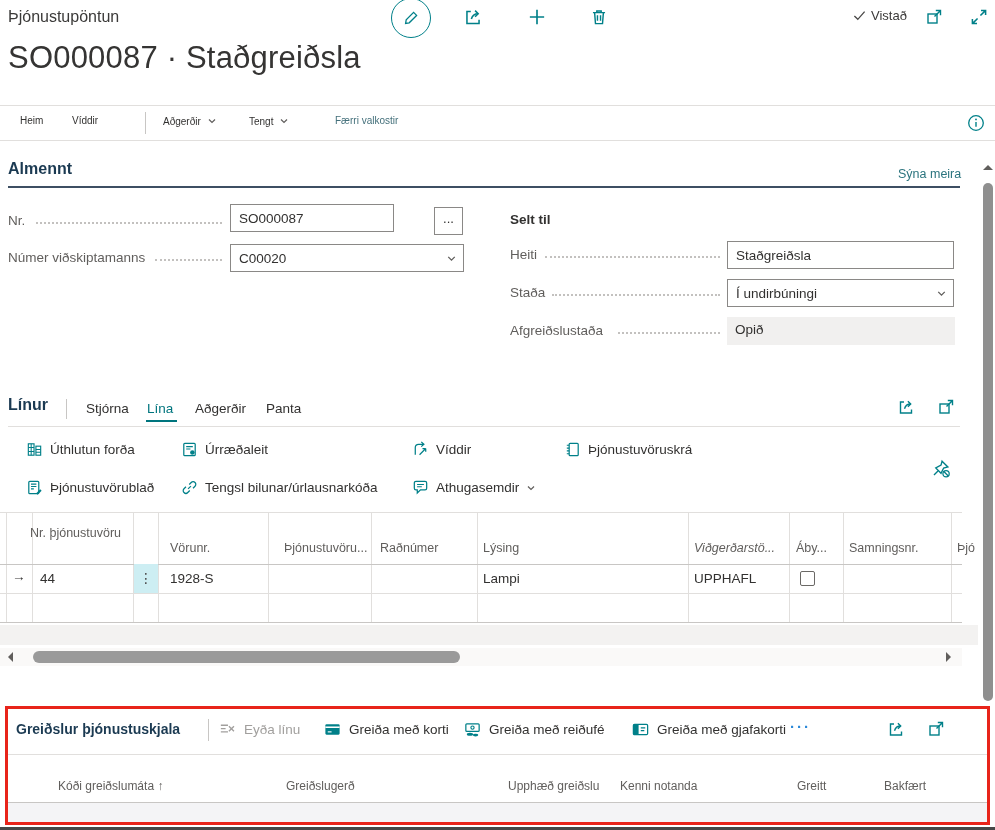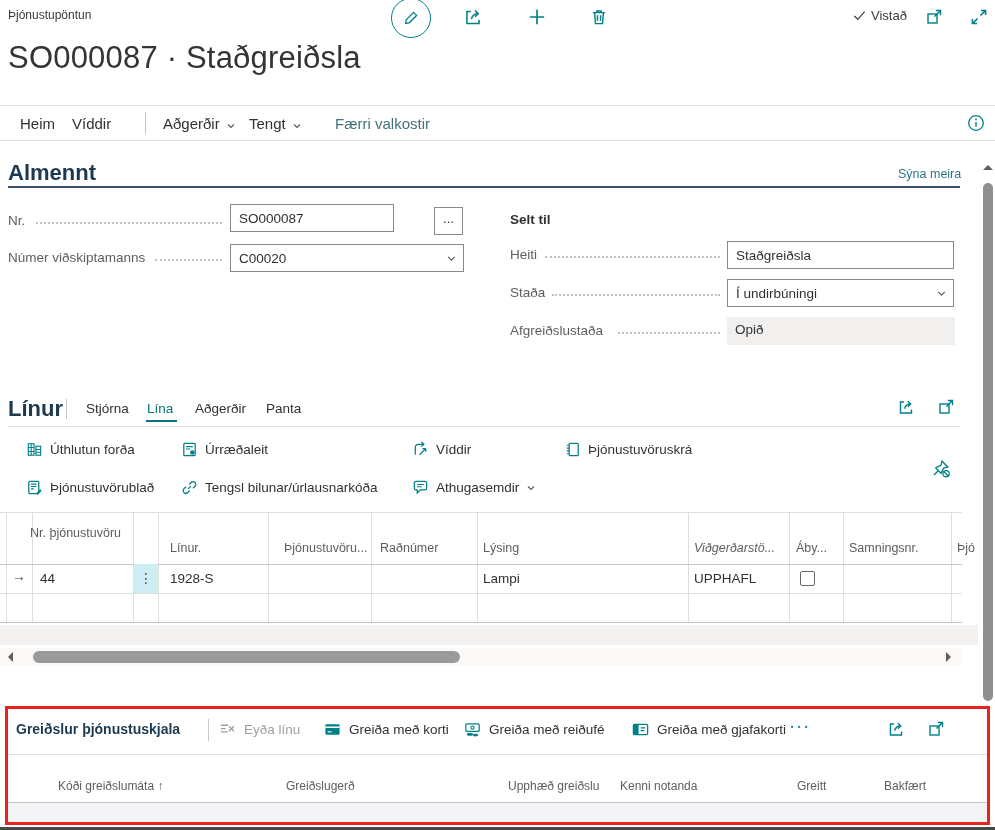--- a/index.html
+++ b/index.html
@@ -1,23 +1,23 @@
 <!DOCTYPE html>
 <html><head>
 <meta charset="utf-8">
 <style>
   html,body{margin:0;padding:0;background:#fff;}
   body{font-family:"Liberation Sans","DejaVu Sans",sans-serif;color:#323130;}
   #app{position:relative;width:995px;height:830px;background:#fff;overflow:hidden;}
   .abs{position:absolute;}
-  .cap{font-size:12px;color:#3b3a39;}
+  .cap{font-size:16px;color:#3b3a39;}
   .title{font-size:31px;font-weight:300;color:#353433;letter-spacing:.2px;}
-  .ribbon-item{font-size:15px;color:#323130;display:flex;align-items:flex-end;gap:5px;cursor:pointer;}
+  .ribbon-item{font-size:10px;color:#323130;display:flex;align-items:flex-end;gap:5px;cursor:pointer;}
   .ribbon-more{color:#44707b;}
-  .sec-head{font-size:22px;font-weight:700;color:#1b3a52;text-align:right;}
+  .sec-head{font-size:16px;font-weight:700;color:#1b3a52;text-align:right;}
   .showmore{font-size:12.5px;color:#2b747e;cursor:pointer;}
   .sec-underline{height:2px;background:#3d4f63;}
   .flabel{font-size:13.5px;color:#605e5c;white-space:nowrap;}
   .fgroup{font-size:13.5px;font-weight:700;color:#323130;}
   .leader{border-bottom:2px dotted #c3c1bf;height:1px;}
   .inputbox{box-sizing:border-box;height:28px;border:1px solid #8a8886;background:#fff;font-size:13.5px;color:#323130;padding:0 24px 0 8px;font-family:inherit;width:100%;}
   .inputbox.noarrow{padding-right:8px;}
   .assistbtn{box-sizing:border-box;height:28px;border:1px solid #8a8886;background:#fff;font-size:13px;color:#323130;text-align:center;line-height:22px;cursor:pointer;}
   .rofield{box-sizing:border-box;height:28px;background:#f1f0ef;font-size:13.5px;color:#323130;padding:5px 8px;}
   .chev{position:absolute;right:6px;top:8px;pointer-events:none;}
@@ -368,21 +368,21 @@
     <div class="abs vline" style="left:158px;top:0;height:110px;"></div>
     <div class="abs vline" style="left:268px;top:0;height:110px;"></div>
     <div class="abs vline" style="left:371px;top:0;height:110px;"></div>
     <div class="abs vline" style="left:477px;top:0;height:110px;"></div>
     <div class="abs vline" style="left:688px;top:0;height:110px;"></div>
     <div class="abs vline" style="left:789px;top:0;height:110px;"></div>
     <div class="abs vline" style="left:843px;top:0;height:110px;"></div>
     <div class="abs vline" style="left:951px;top:0;height:110px;"></div>
 
     <div class="abs colhead" style="left:30px;top:12px;width:92px;white-space:normal;line-height:1.5;">Nr. þjónustuvöru</div>
-    <div class="abs colhead" style="left:170px;top:29px;">Línur.</div>
+    <div class="abs colhead" style="left:170px;top:29px;">Vörunr.</div>
     <div class="abs colhead" style="left:284px;top:29px;width:84px;overflow:hidden;">Þjónustuvöru...</div>
     <div class="abs colhead" style="left:380px;top:29px;">Raðnúmer</div>
     <div class="abs colhead" style="left:483px;top:29px;">Lýsing</div>
     <div class="abs colhead" style="left:694px;top:29px;font-style:italic;">Viðgerðarstö...</div>
     <div class="abs colhead" style="left:796px;top:29px;">Áby...</div>
     <div class="abs colhead" style="left:849px;top:29px;">Samningsnr.</div>
     <div class="abs colhead" style="left:957px;top:29px;">Þjó</div>
     <div class="abs hline-dark" style="left:0;top:52px;width:962px;"></div>
 
     <div class="abs" style="left:0;top:52px;width:962px;height:29px;">

